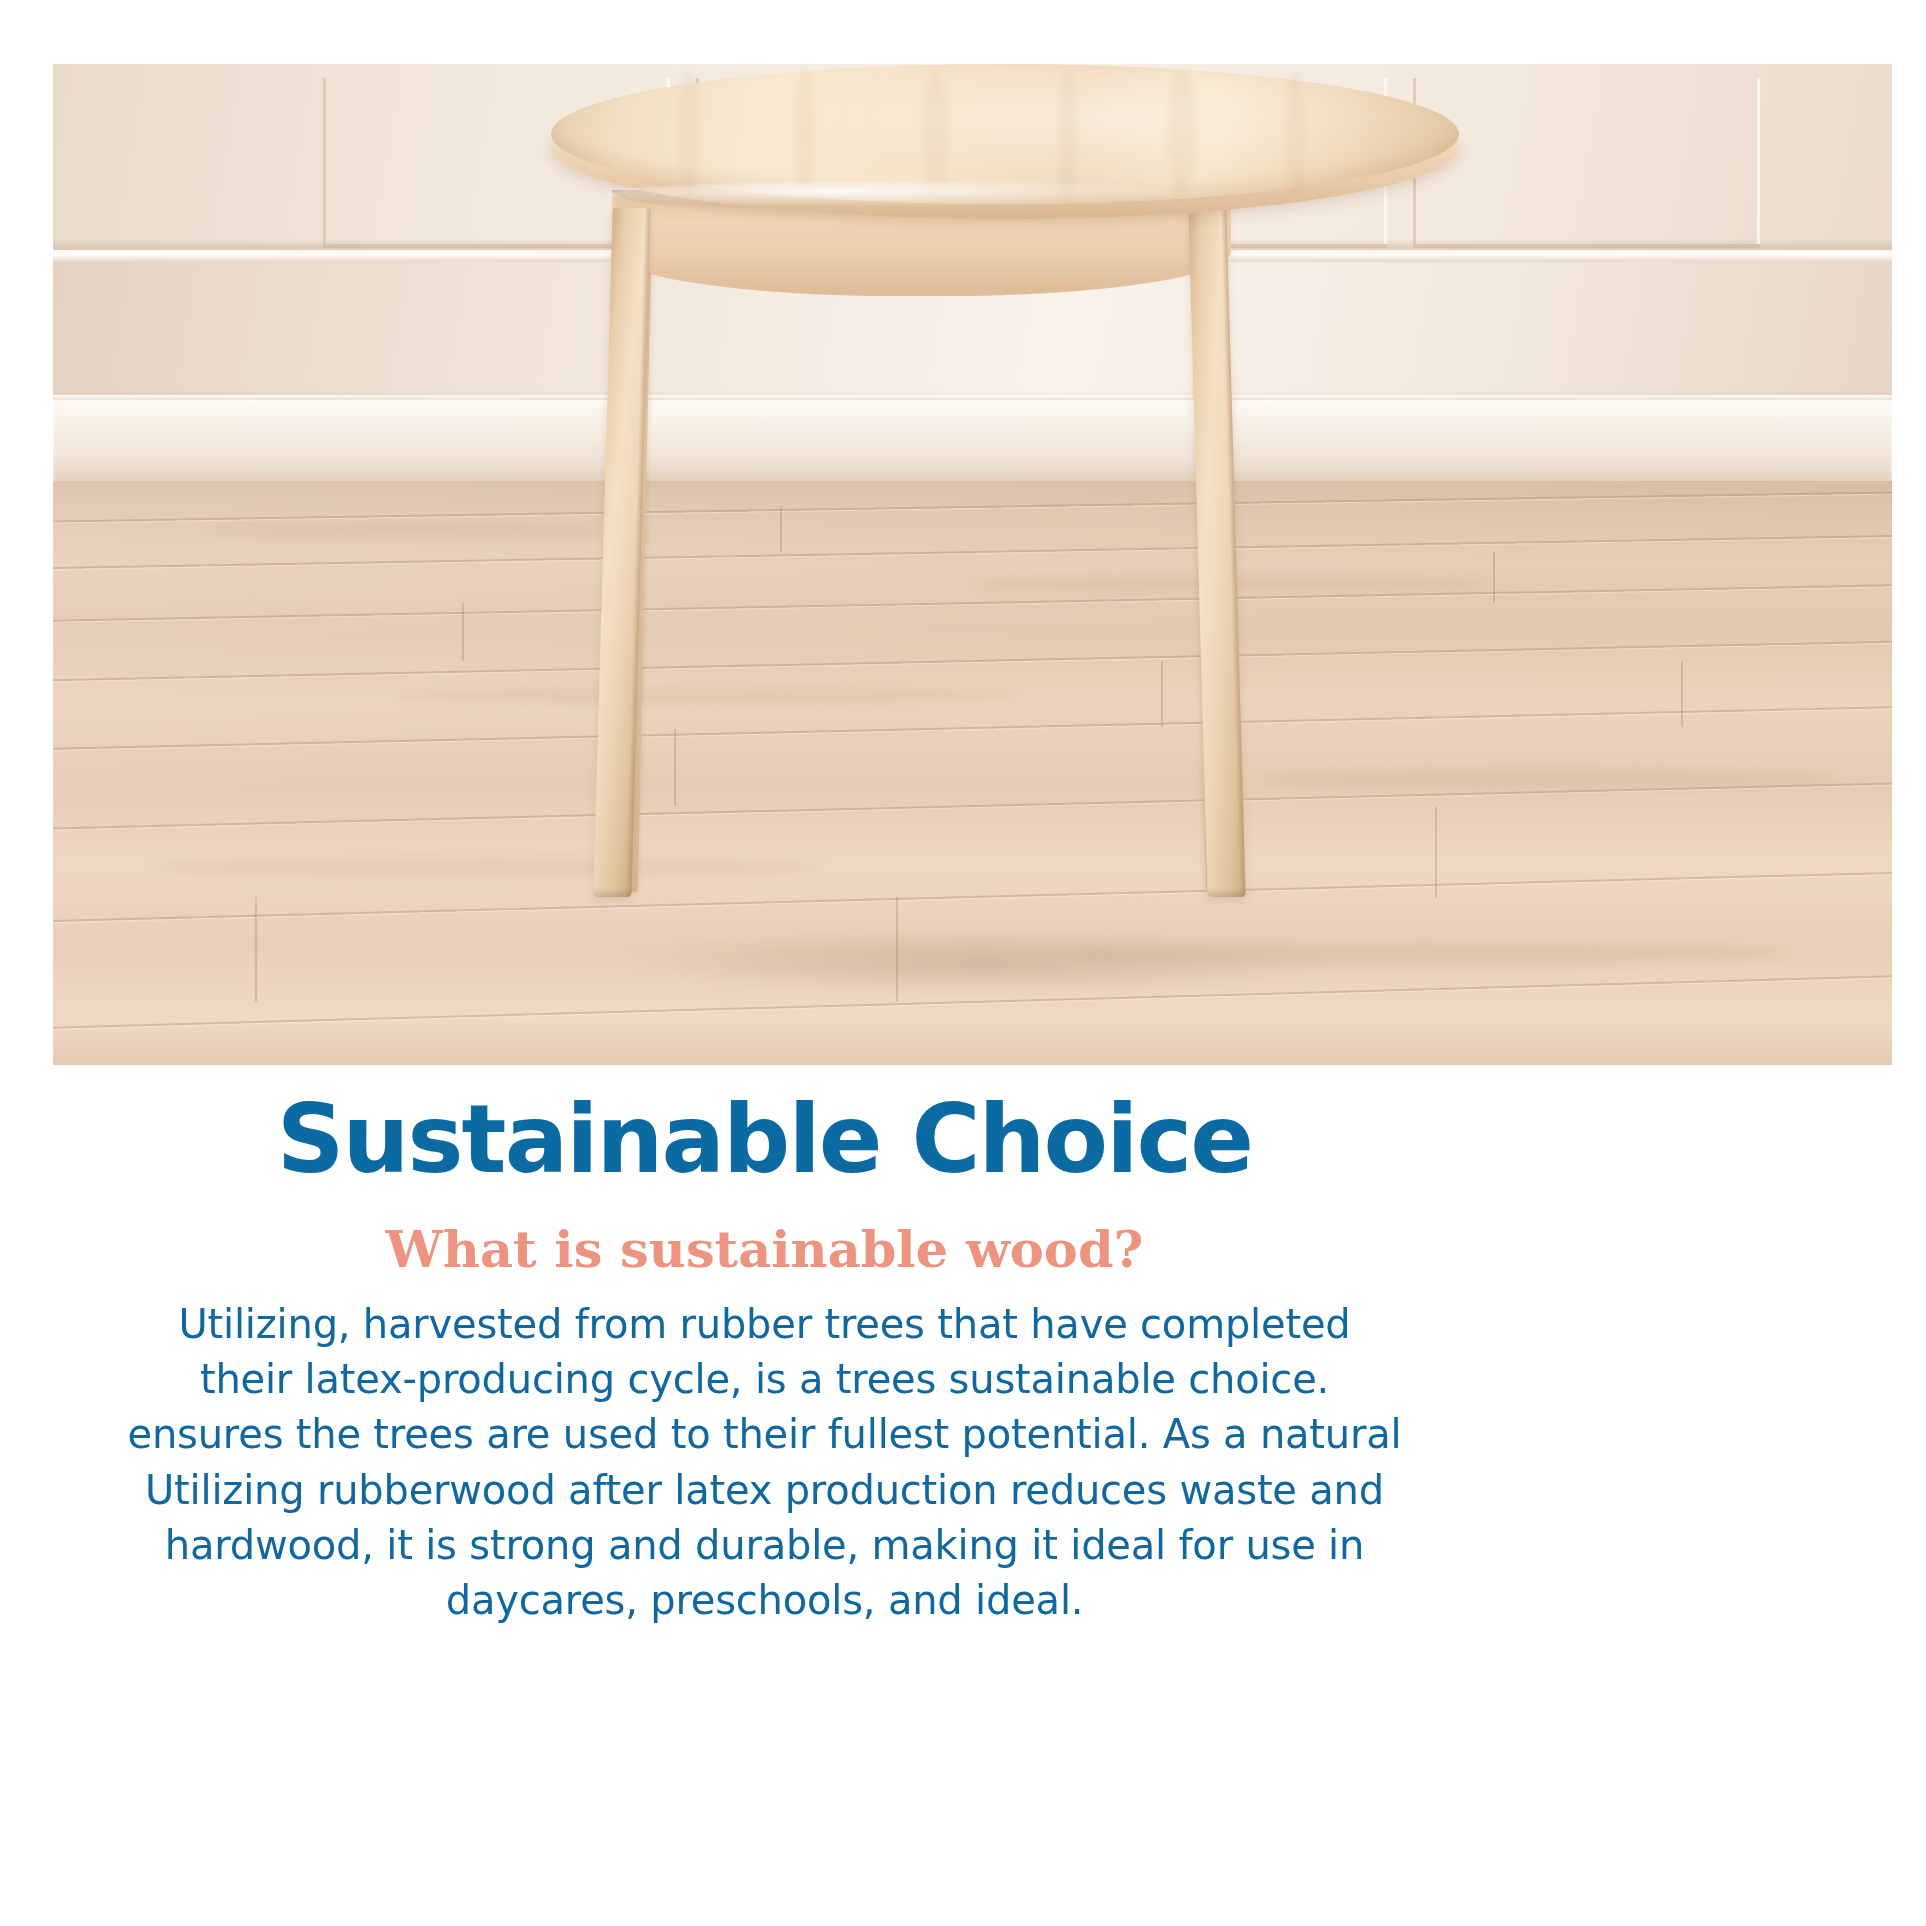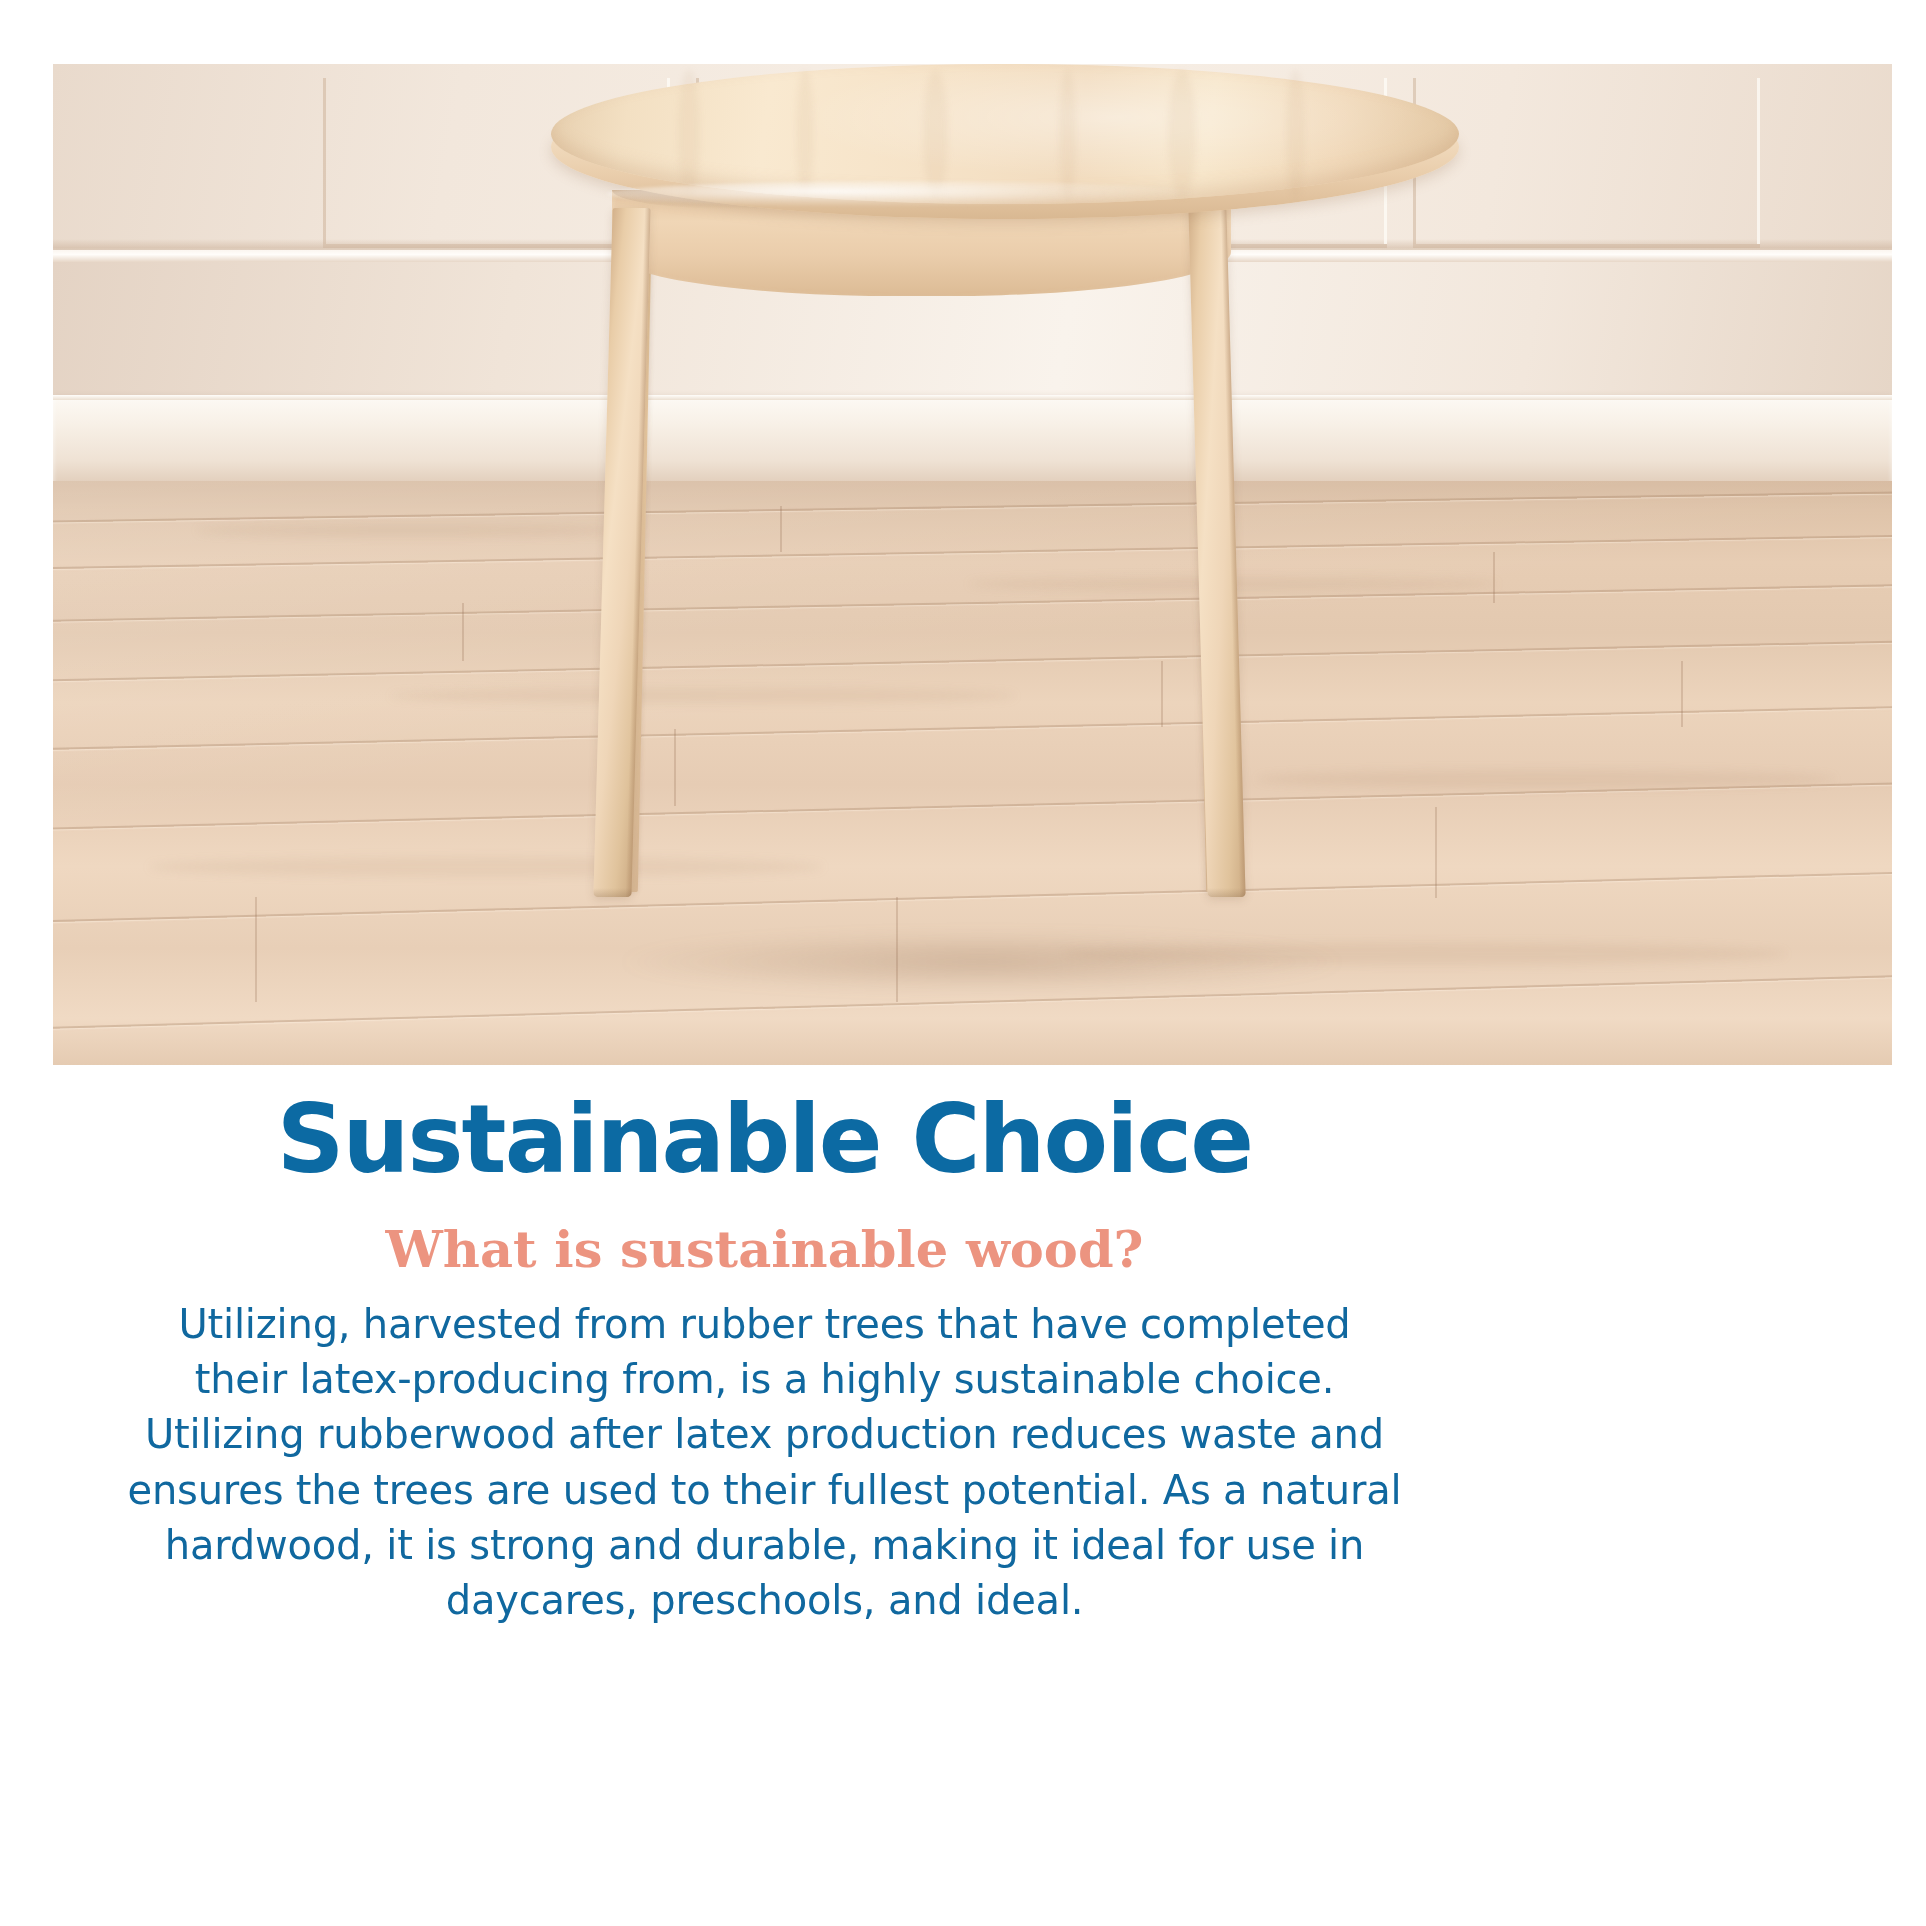--- a/index.html
+++ b/index.html
@@ -319,20 +319,20 @@
     </div>
     <div id="edge-sheen"></div>
   </div>
 </div>
 
 <div id="text-block">
   <div id="heading">Sustainable Choice</div>
   <div id="subheading">What is sustainable wood?</div>
   <div id="body-copy">
     <span class="ln">Utilizing, harvested from rubber trees that have completed</span>
-    <span class="ln">their latex-producing from, is a highly sustainable choice.</span>
+    <span class="ln">their latex-producing cycle, is a trees sustainable choice.</span>
+    <span class="ln">ensures the trees are used to their fullest potential. As a natural</span>
     <span class="ln">Utilizing rubberwood after latex production reduces waste and</span>
-    <span class="ln">ensures the trees are used to their fullest potential. As a natural</span>
     <span class="ln">hardwood, it is strong and durable, making it ideal for use in</span>
     <span class="ln">daycares, preschools, and ideal.</span>
   </div>
 </div>
 
 
 </body></html>

